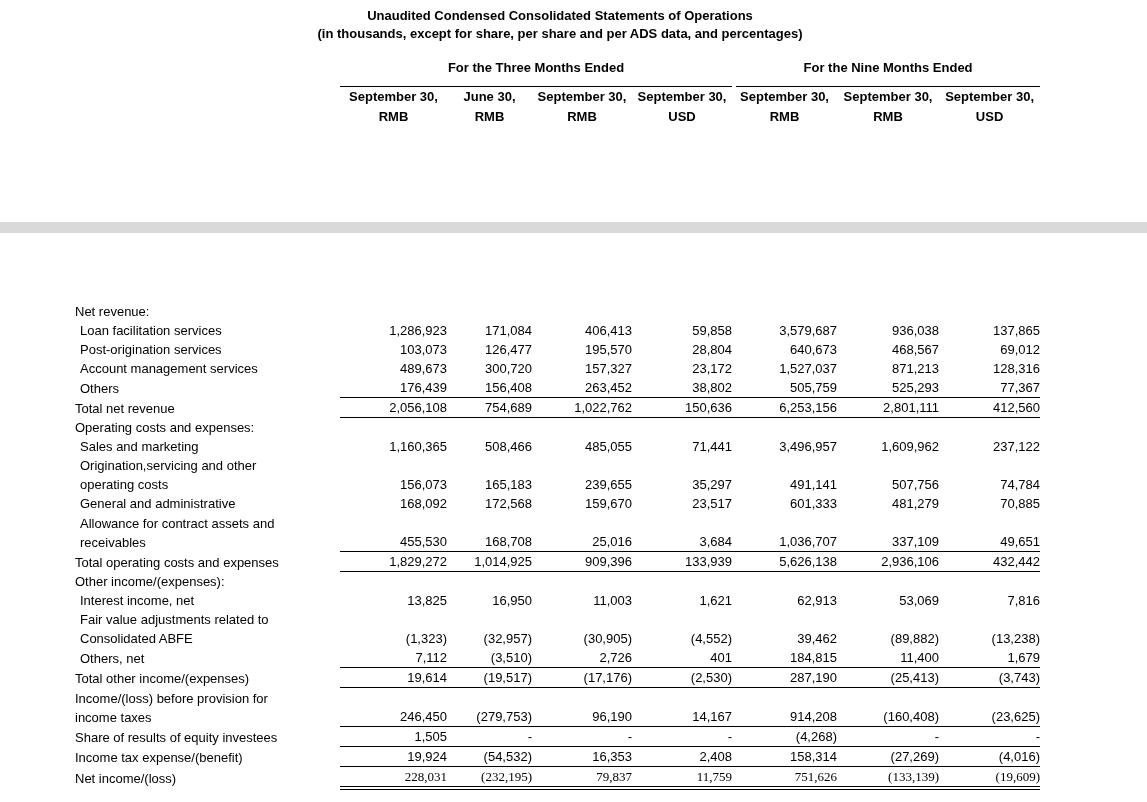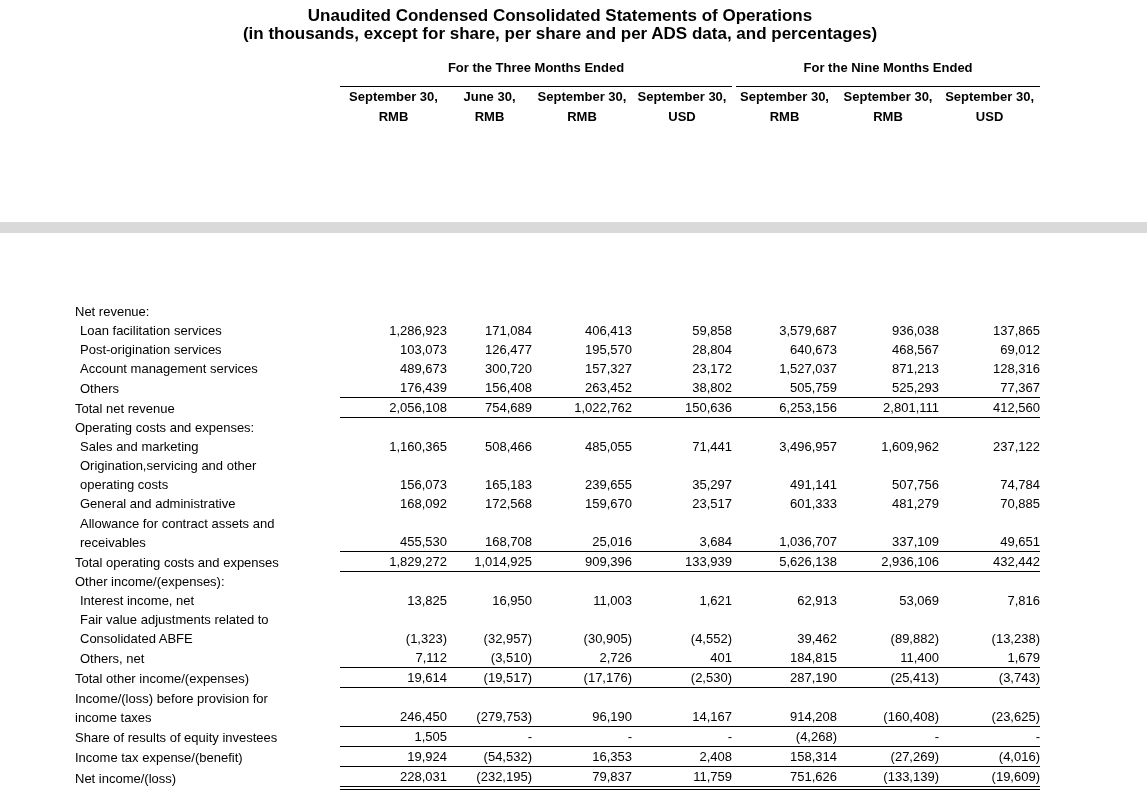--- a/index.html
+++ b/index.html
@@ -7,21 +7,21 @@
     width: 1147px; height: 802px;
     background: #ffffff;
     font-family: "Liberation Sans", sans-serif;
     color: #000;
     position: relative;
     overflow: hidden;
   }
   .title-block {
     position: absolute; top: 7px; left: 0; width: 1120px;
     text-align: center; font-weight: bold;
-    font-size: 17px; line-height: 17.5px;
+    font-size: 13px; line-height: 17.5px;
   }
   .band {
     position: absolute; top: 222px; left: 0;
     width: 1147px; height: 11px;
   }
   table.fin { border-collapse: collapse; table-layout: fixed; width: 965px; }
   table.fin td { padding: 0; vertical-align: bottom; font-size: 13px; }
   #header-table { position: absolute; left: 75px; top: 58px; }
   #body-table   { position: absolute; left: 75px; top: 302px; }
   #header-table td { font-weight: bold; text-align: center; }
@@ -30,21 +30,21 @@
   td.per { line-height: 19px; }
   .yr { border-bottom: 1.5px solid #000; line-height: 17px; margin: 0 2px; }
   td.cur { line-height: 21px; }
   #body-table td { height: 19px; line-height: 19px; }
   #body-table tr.h2 td { height: 38px; margin-left: 24px; }
   td.lbl { text-align: left; white-space: nowrap; }
   td.lbl div { line-height: 19px; }
   td.lbl.ind { padding-left: 5px; }
   td.num { text-align: right; padding-right: 2px; white-space: nowrap; }
   tr.rule-single td.num { border-bottom: 1.5px solid #000; }
-  tr.rule-double td.num { border-bottom: 4px double #000; }
+  tr.rule-double td.num { border-bottom: 4px double #000; font-family: Liberation Serif, serif; }
 </style>
 </head>
 <body>
 
 <div class="title-block">
   <div>Unaudited Condensed Consolidated Statements of Operations</div>
   <div>(in thousands, except for share, per share and per ADS data, and percentages)</div>
 </div>
 
 <div class="band" style="background: rgb(217, 217, 217);"></div>

